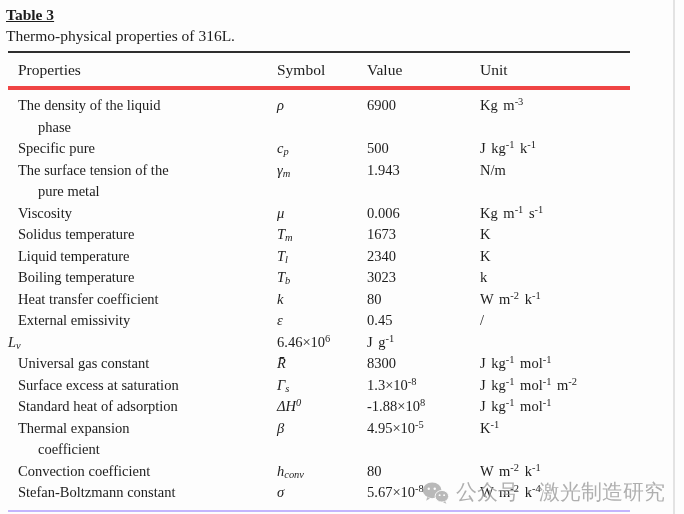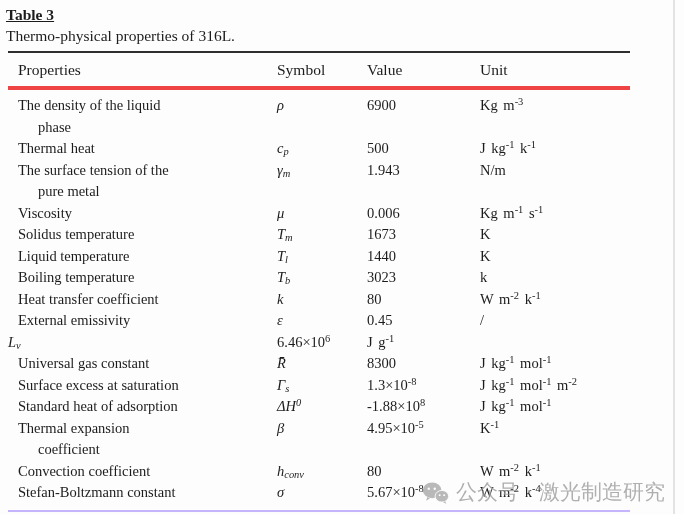--- a/index.html
+++ b/index.html
@@ -57,21 +57,21 @@
   </div>
   <div class="tbody">
     <div class="row">
       <div class="cell-prop">The density of the liquid
 phase</div>
       <div class="cell-sym">ρ</div>
       <div class="cell-val">6900</div>
       <div class="cell-unit">Kg m<sup>-3</sup></div>
     </div>
     <div class="row">
-      <div class="cell-prop">Thermal heat</div>
+      <div class="cell-prop">Specific pure</div>
       <div class="cell-sym">c<sub>p</sub></div>
       <div class="cell-val">500</div>
       <div class="cell-unit">J kg<sup>-1</sup> k<sup>-1</sup></div>
     </div>
     <div class="row">
       <div class="cell-prop">The surface tension of the
 pure metal</div>
       <div class="cell-sym">γ<sub>m</sub></div>
       <div class="cell-val">1.943</div>
       <div class="cell-unit">N/m</div>
@@ -84,21 +84,21 @@
     </div>
     <div class="row">
       <div class="cell-prop">Solidus temperature</div>
       <div class="cell-sym">T<sub>m</sub></div>
       <div class="cell-val">1673</div>
       <div class="cell-unit">K</div>
     </div>
     <div class="row">
       <div class="cell-prop">Liquid temperature</div>
       <div class="cell-sym">T<sub>l</sub></div>
-      <div class="cell-val">1440</div>
+      <div class="cell-val">2340</div>
       <div class="cell-unit">K</div>
     </div>
     <div class="row">
       <div class="cell-prop">Boiling temperature</div>
       <div class="cell-sym">T<sub>b</sub></div>
       <div class="cell-val">3023</div>
       <div class="cell-unit">k</div>
     </div>
     <div class="row">
       <div class="cell-prop">Heat transfer coefficient</div>

